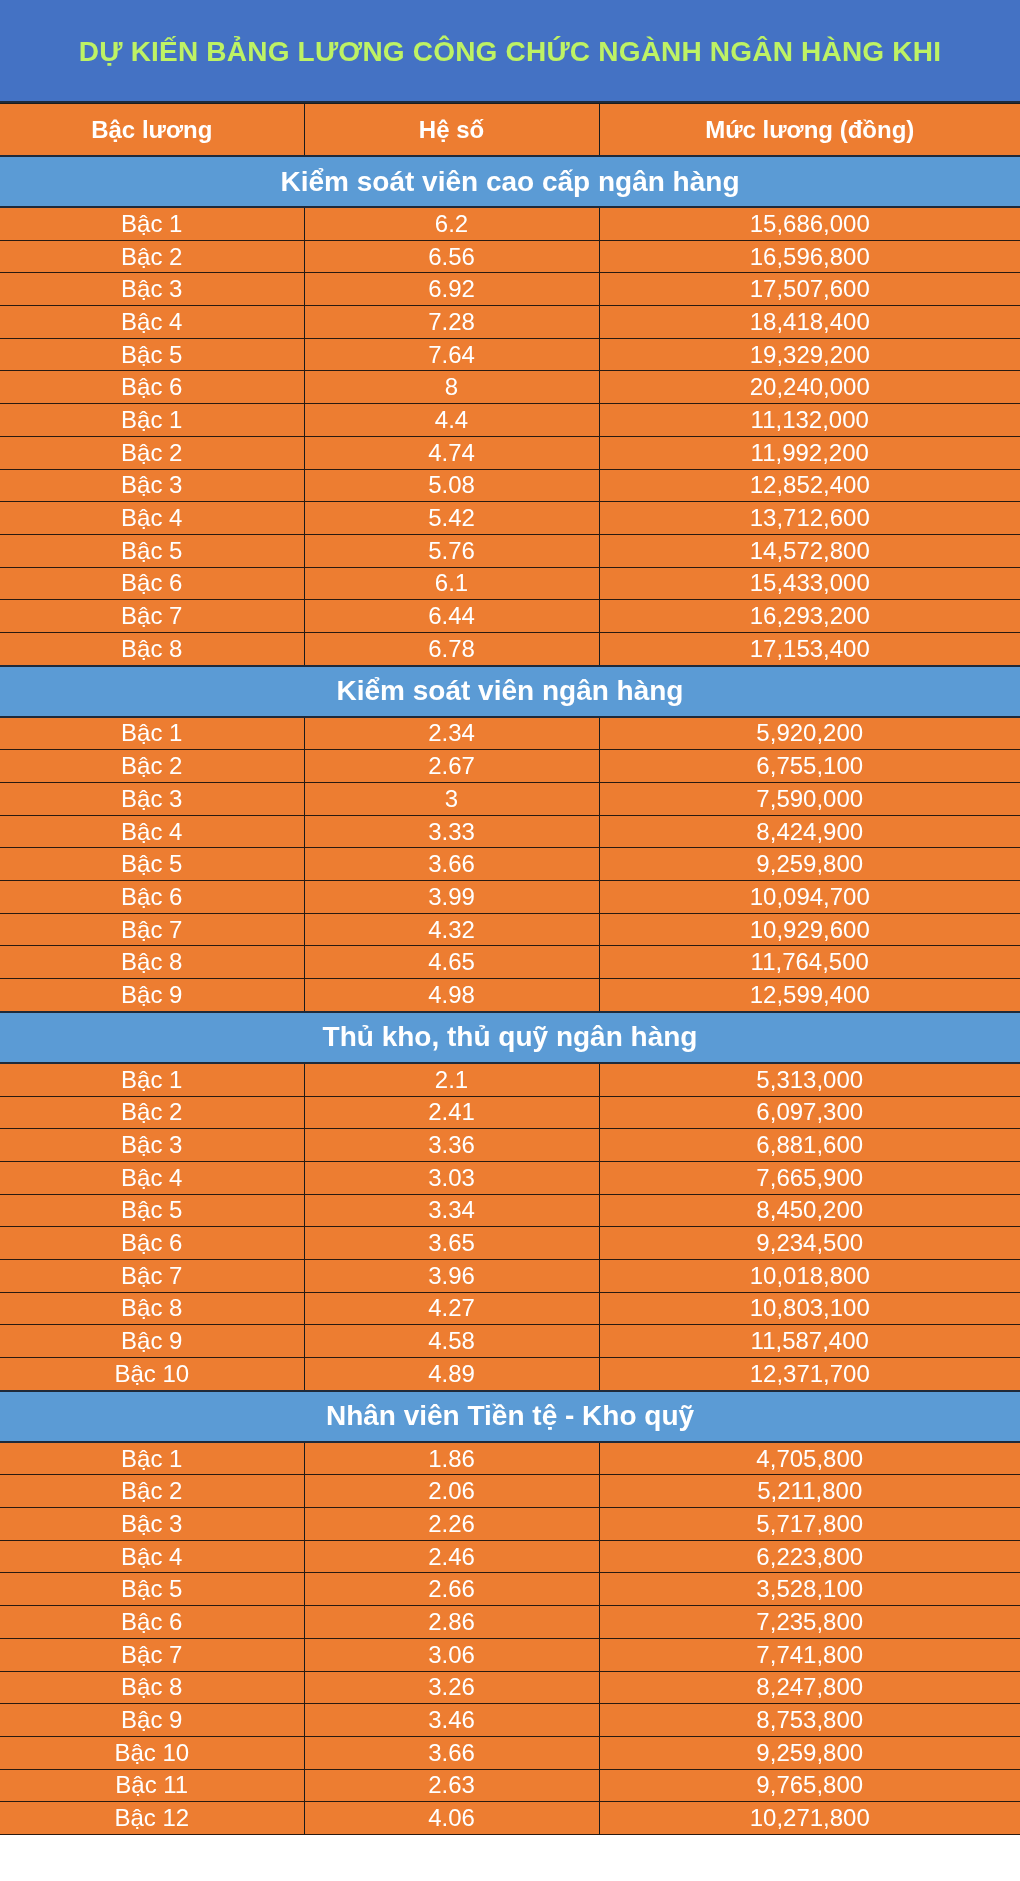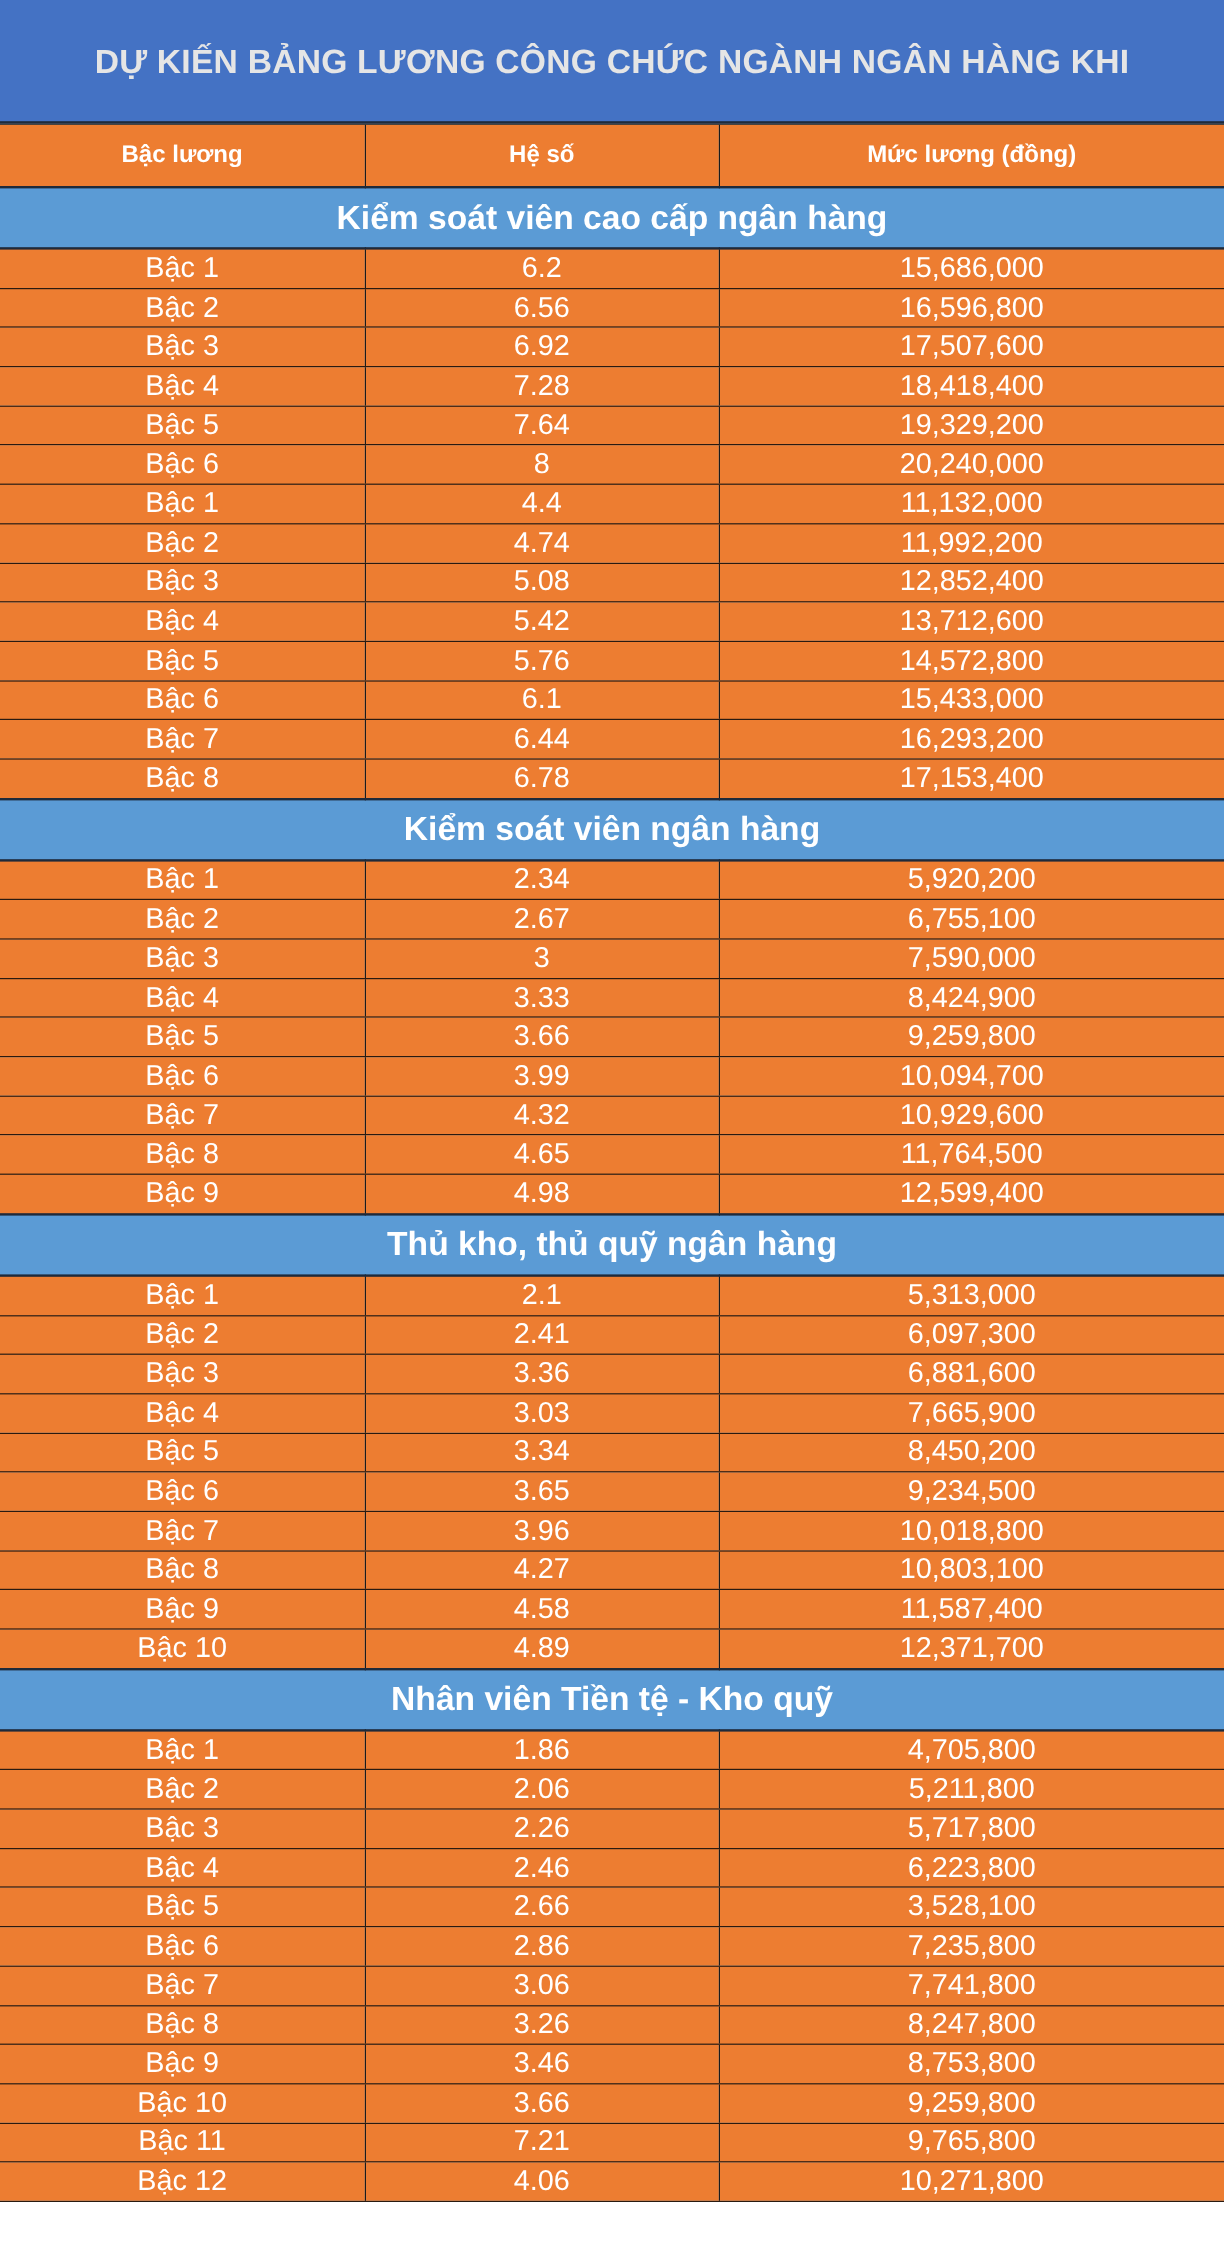--- a/index.html
+++ b/index.html
@@ -4,21 +4,21 @@
 <style>
   html, body { margin: 0; padding: 0; }
   body {
     width: 1020px; height: 1881px; overflow: hidden;
     background: #ffffff;
     font-family: "Liberation Sans", sans-serif;
   }
   .title {
     height: 103px; box-sizing: border-box;
     background: #4472c4;
-    color: #e5e5e5;
+    color: #bef264;
     font-weight: bold;
     font-size: 28px;
     line-height: 36px;
     text-align: center;
     display: flex; flex-direction: column; justify-content: center;
     padding-top: 2px;
     border-bottom: 2px solid #1f2a3a;
     letter-spacing: 0.2px;
   }
   table {
@@ -30,21 +30,21 @@
   td, th {
     padding: 0; margin: 0;
     color: #ffffff; text-align: center;
     border: 1px solid #1b1b1b;
     border-left: none; border-right: none;
   }
   tr.head th {
     background: #ed7d31;
     height: 51px;
     font-weight: bold;
-    font-size: 20px;
+    font-size: 24px;
   }
   tr.head th + th, tr.row td + td { border-left: 1.5px solid #1b1b1b; }
   tr.section td {
     background: #5b9bd5;
     height: 49px;
     font-weight: bold;
     font-size: 28px;
     border-top: 2px solid #1f2a3a;
     border-bottom: 2px solid #1f2a3a;
   }
@@ -301,21 +301,21 @@
         <td>3.46</td>
         <td>8,753,800</td>
       </tr>
       <tr class="row">
         <td>Bậc 10</td>
         <td>3.66</td>
         <td>9,259,800</td>
       </tr>
       <tr class="row">
         <td>Bậc 11</td>
-        <td>7.21</td>
+        <td>2.63</td>
         <td>9,765,800</td>
       </tr>
       <tr class="row">
         <td>Bậc 12</td>
         <td>4.06</td>
         <td>10,271,800</td>
       </tr>
     </tbody>
 </table>
 

